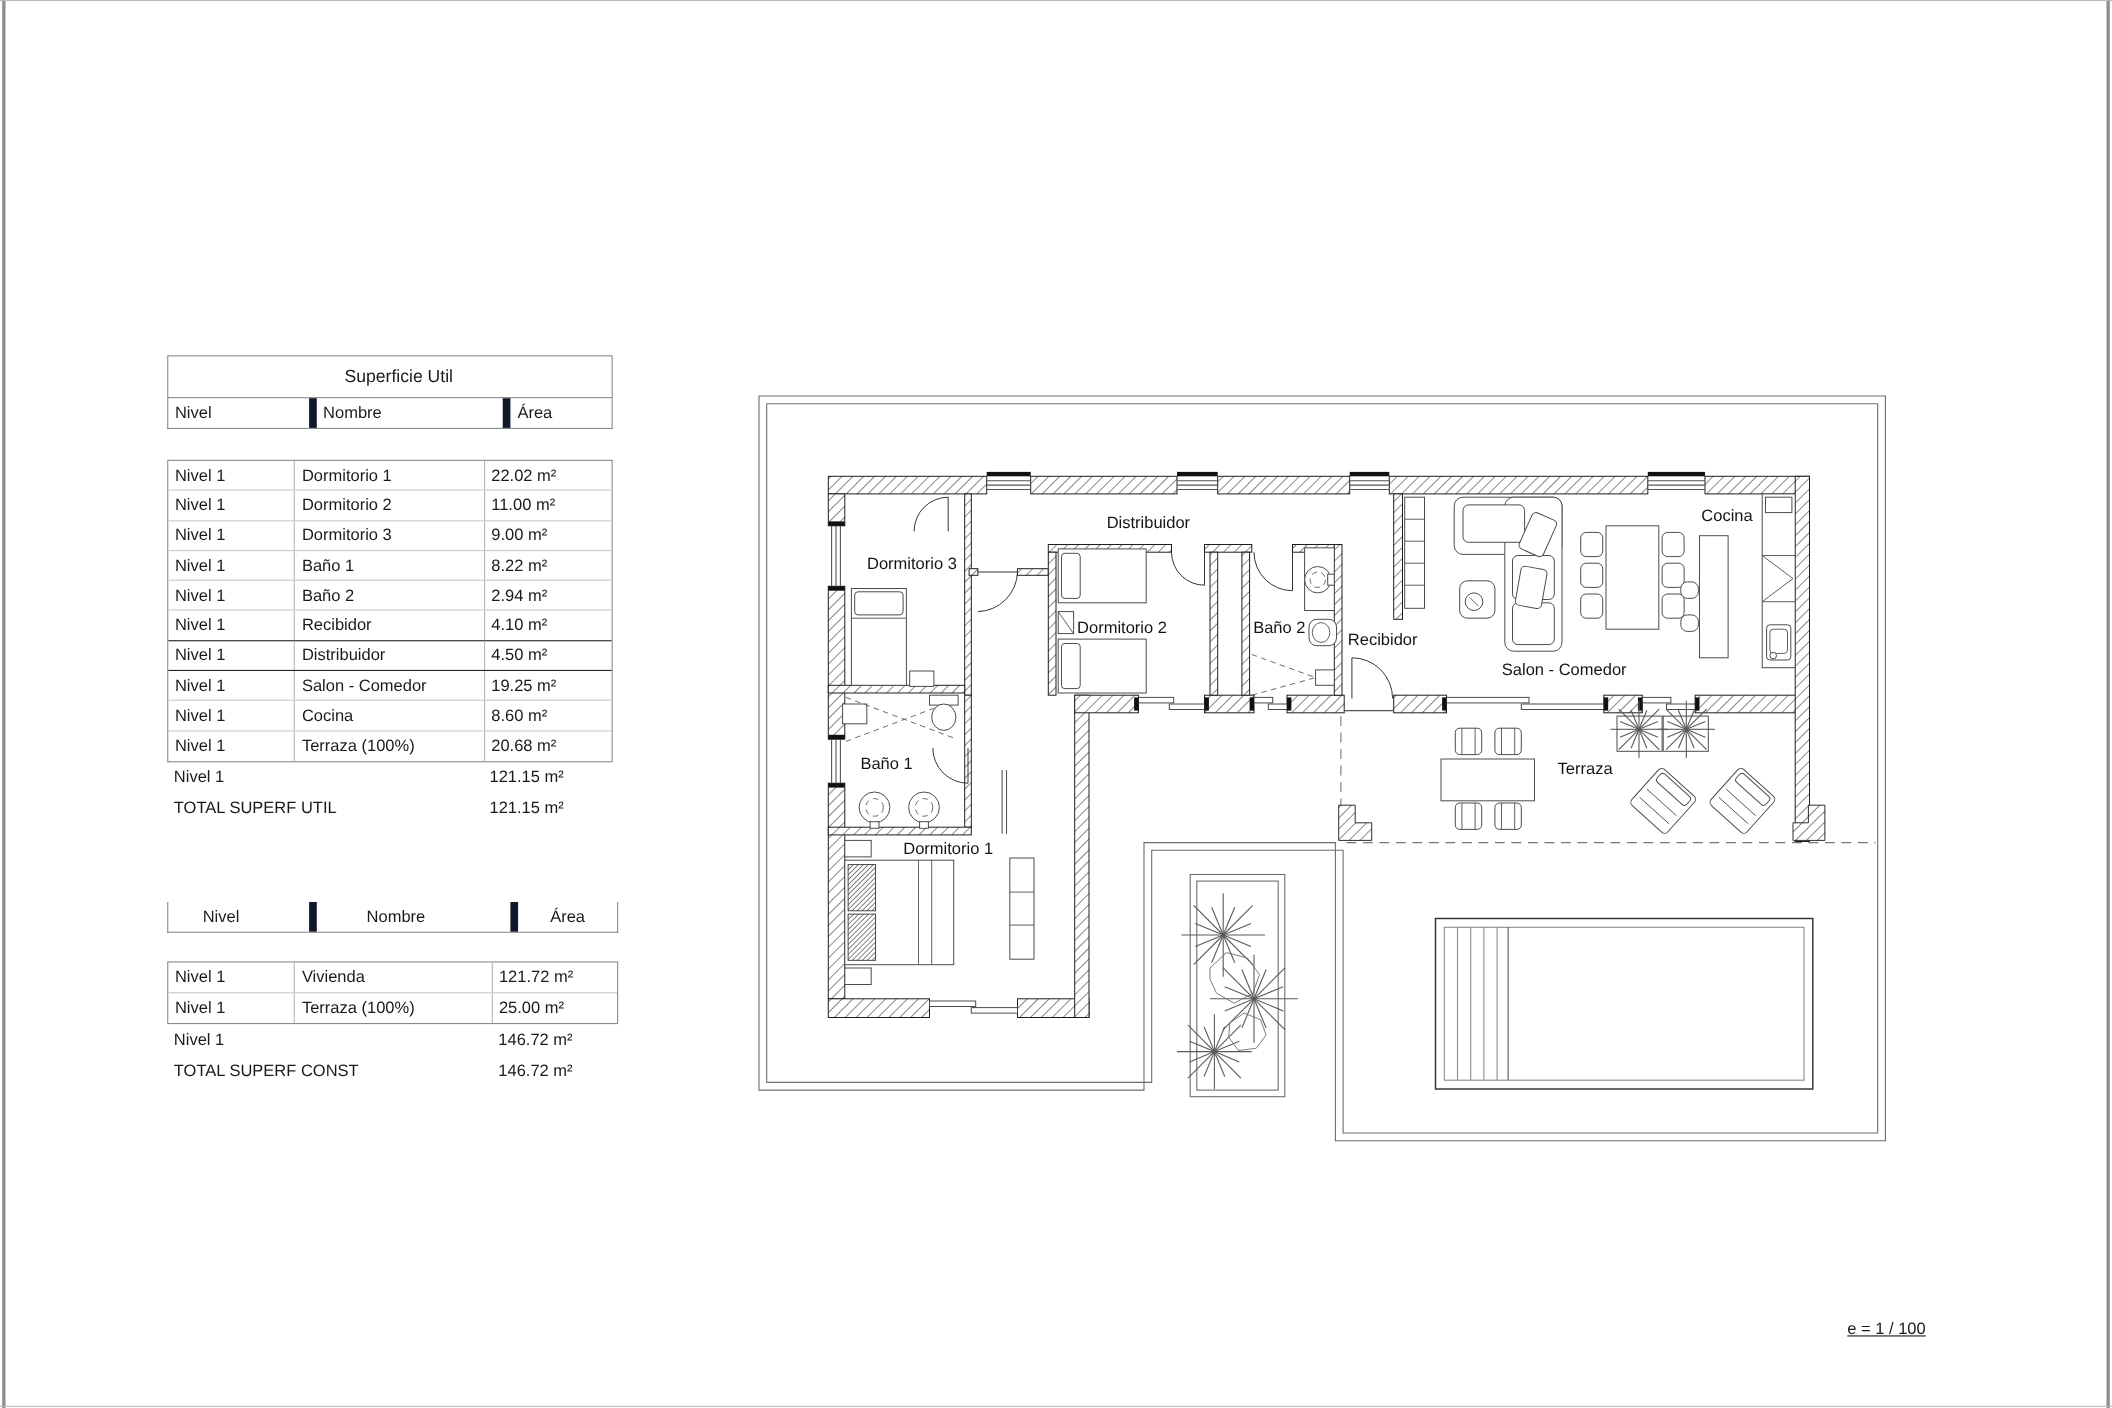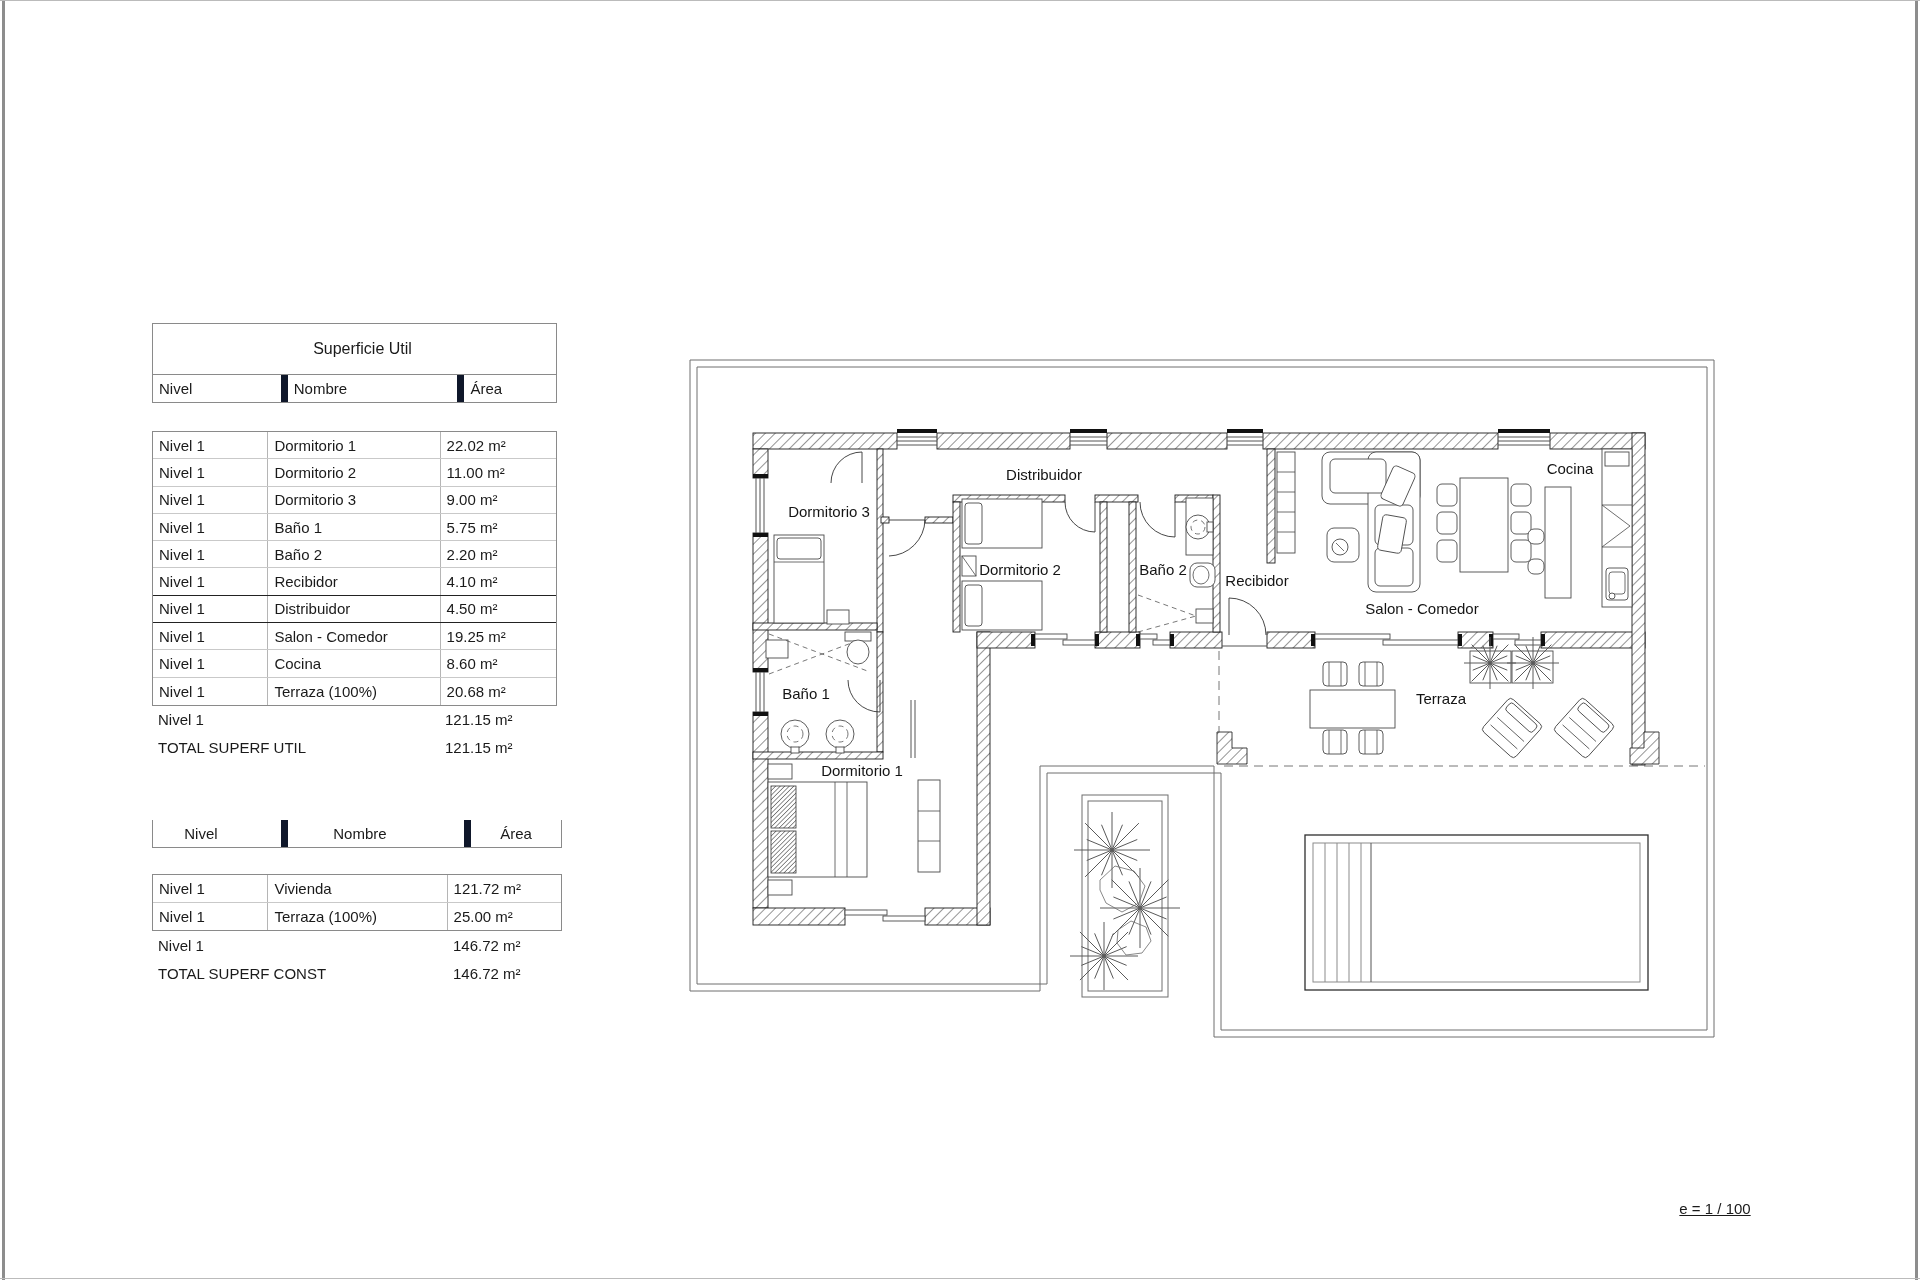--- a/index.html
+++ b/index.html
@@ -14,21 +14,21 @@
   .edge-r{left:1915px;top:0;width:3px;height:1280px;}
   .edge-t{left:0;top:0;width:1920px;height:1px;background:#bbb;}
   .edge-b{left:0;top:1278px;width:1920px;height:1px;background:#bbb;}
 
   
   .areas-table{position:absolute;font-size:15px;}
   .t1{left:152px;top:323px;width:405px;}
   .t2{left:152px;top:820px;width:410px;}
   .t-title{border:1px solid #8a8a8a;display:flex;align-items:center;justify-content:center;
            font-size:16px;box-sizing:border-box;}
-  .t1 .t-title{height:52px;padding-left:16px;}
+  .t1 .t-title{height:39px;padding-left:16px;}
   .t2 .t-title{height:46px;}
   .t-head{display:flex;border:1px solid #8a8a8a;border-top:none;height:28px;box-sizing:border-box;gap:32px;}
   .t-head .c{display:flex;align-items:center;box-sizing:border-box;height:100%;}
   .t1 .t-head .c{justify-content:flex-start;padding-left:6px;}
   .t2 .t-head .c{justify-content:center;}
   .c1{width:115px;}
   .t1 .c2{width:173px;} .t1 .c3{width:117px;}
   .t2 .c2{width:180px;} .t2 .c3{width:115px;}
   .t-head .c2,.t-head .c3{border-left:7px solid #0f172a;}
   .t-gap1{height:28px;} .t-gap2{height:26px;}
@@ -93,26 +93,26 @@
       <div class="c c3">11.00 m²</div>
     </div>
     <div class="t-row">
       <div class="c c1">Nivel 1</div>
       <div class="c c2">Dormitorio 3</div>
       <div class="c c3">9.00 m²</div>
     </div>
     <div class="t-row">
       <div class="c c1">Nivel 1</div>
       <div class="c c2">Baño 1</div>
-      <div class="c c3">5.75 m²</div>
+      <div class="c c3">8.22 m²</div>
     </div>
     <div class="t-row">
       <div class="c c1">Nivel 1</div>
       <div class="c c2">Baño 2</div>
-      <div class="c c3">2.20 m²</div>
+      <div class="c c3">2.94 m²</div>
     </div>
     <div class="t-row heavy">
       <div class="c c1">Nivel 1</div>
       <div class="c c2">Recibidor</div>
       <div class="c c3">4.10 m²</div>
     </div>
     <div class="t-row heavy">
       <div class="c c1">Nivel 1</div>
       <div class="c c2">Distribuidor</div>
       <div class="c c3">4.50 m²</div>

